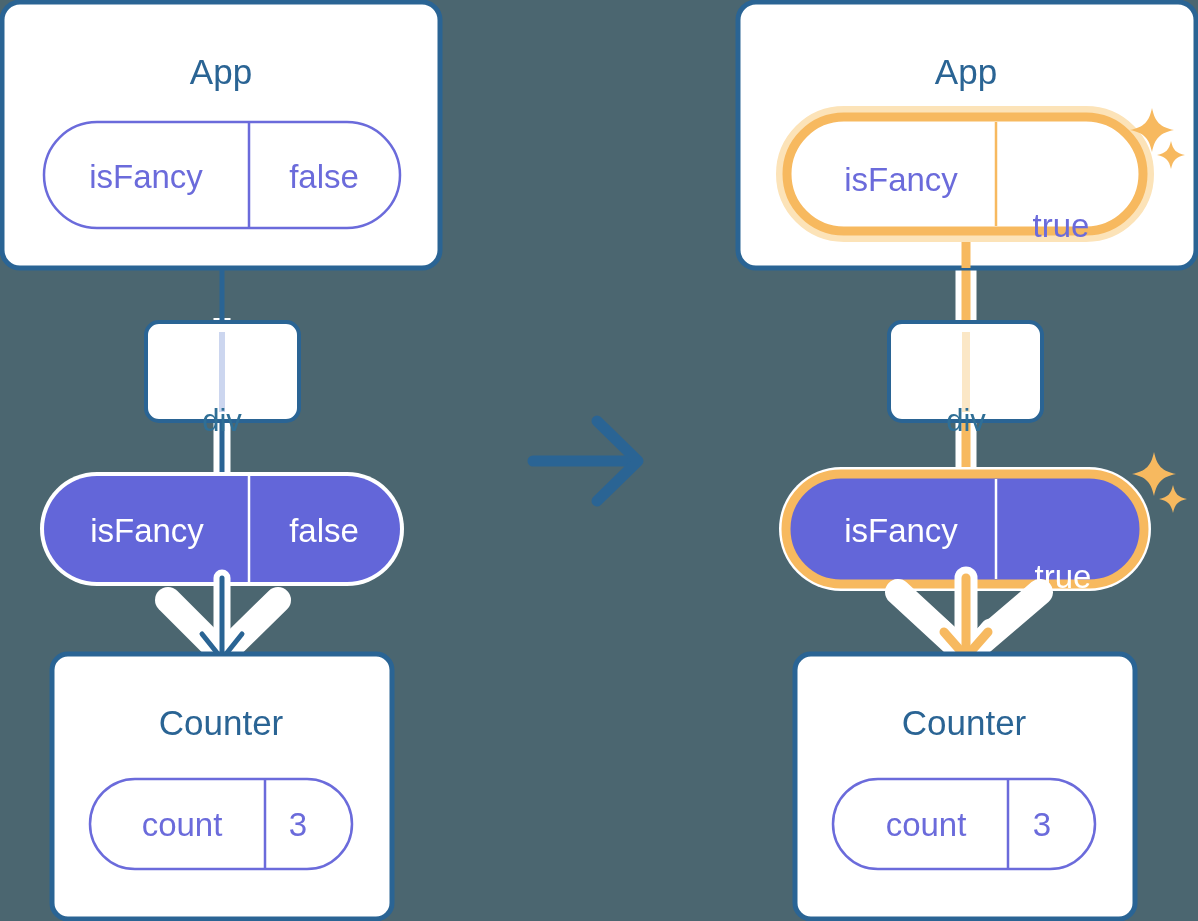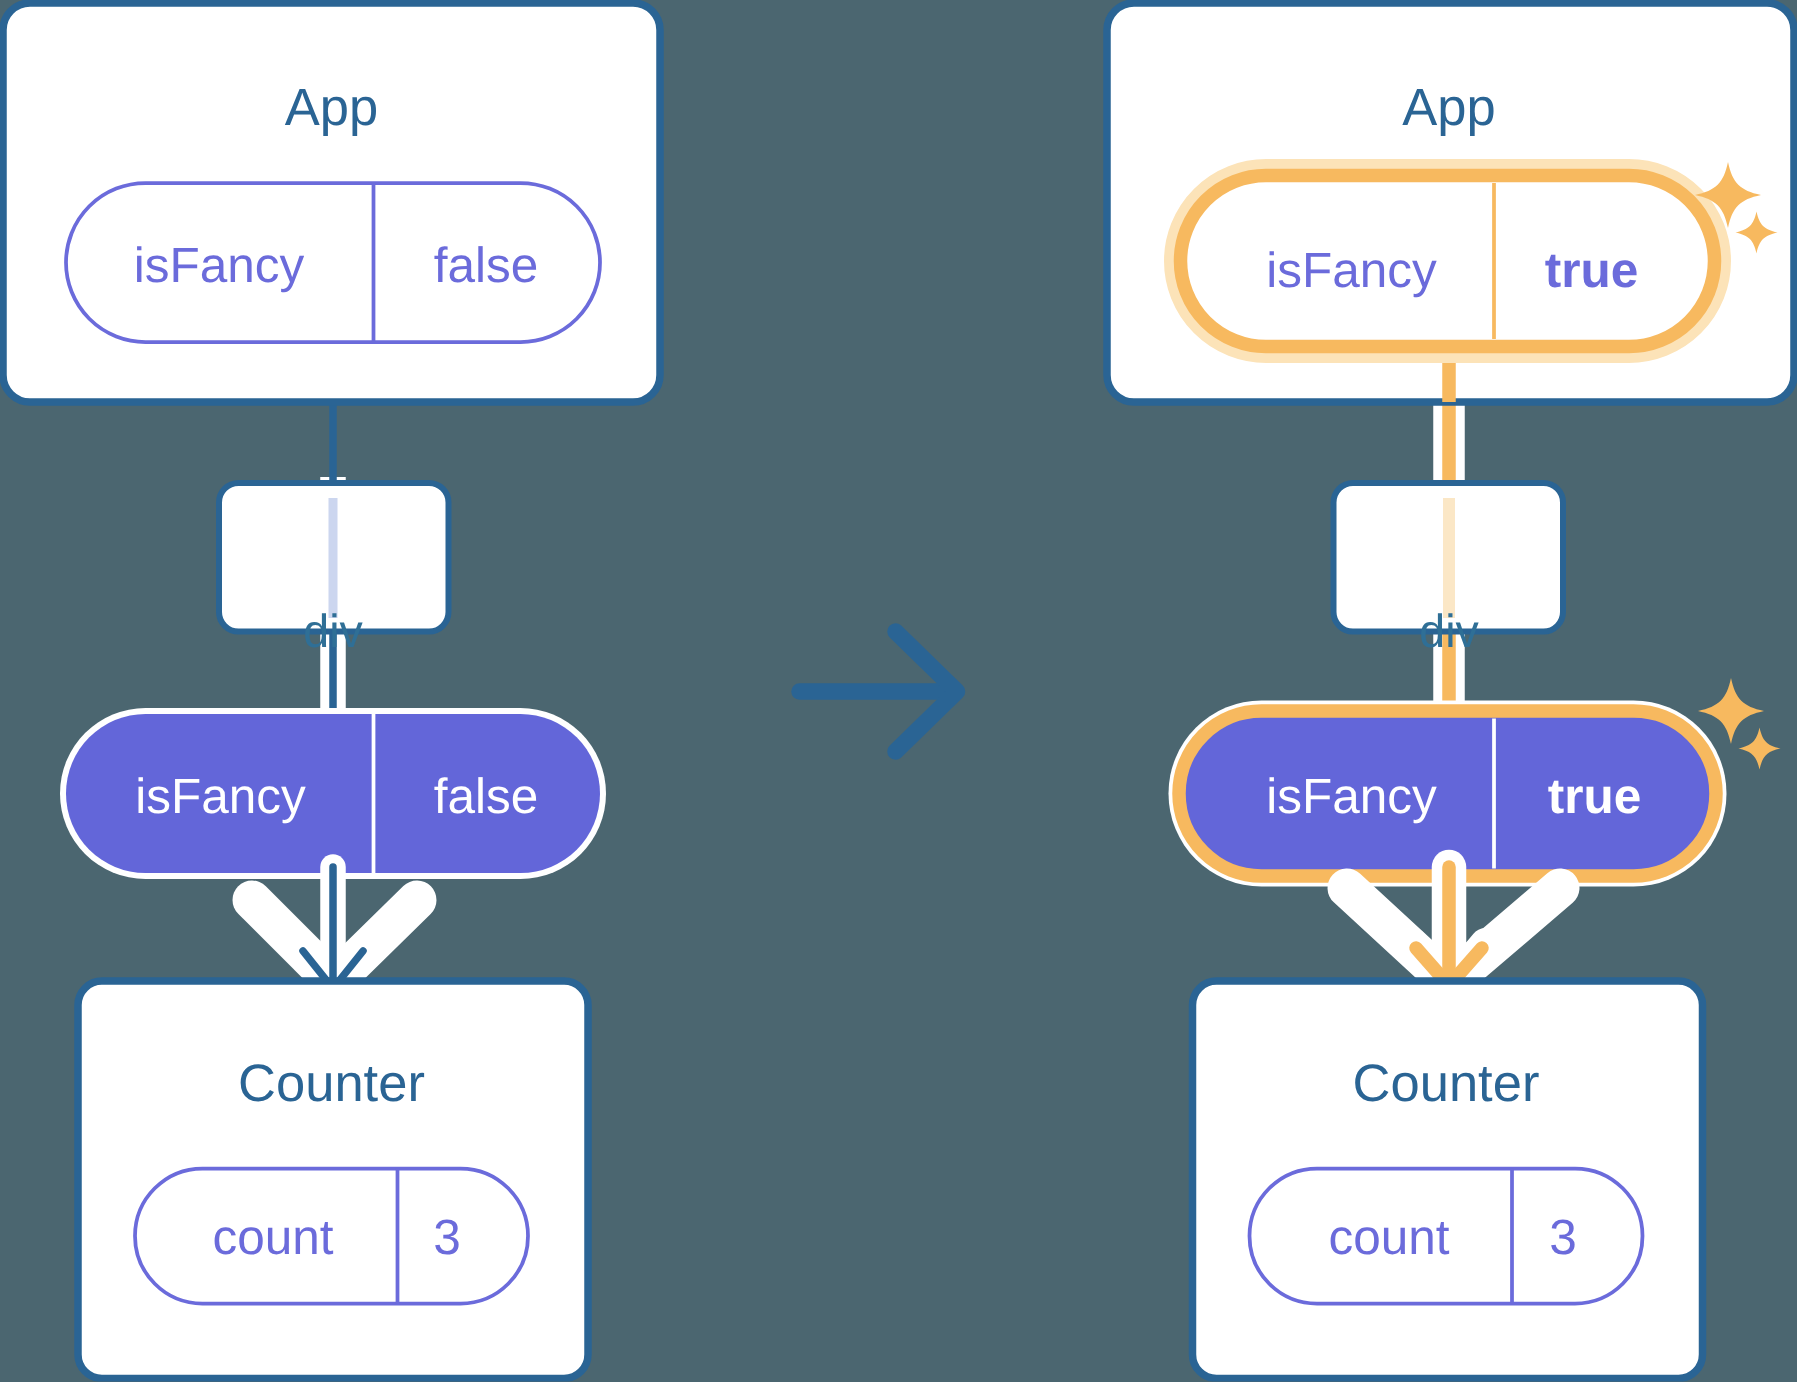--- a/index.html
+++ b/index.html
@@ -38,21 +38,22 @@
   }
   .pill-label-outline {
     color: #6b6bdb;
     font-size: 33px;
   }
   .pill-label-solid {
     color: #ffffff;
     font-size: 33px;
   }
   .pill-val-bold {
-    font-weight: bold;
+    font-weight: normal;
+    margin-top: 46px;
   }
   .div-label {
     color: #2f6f96;
     font-size: 31px;
     margin-top: 48px;
   }
   .ctr {
     transform: translateX(-50%);
     text-align: center;
   }

